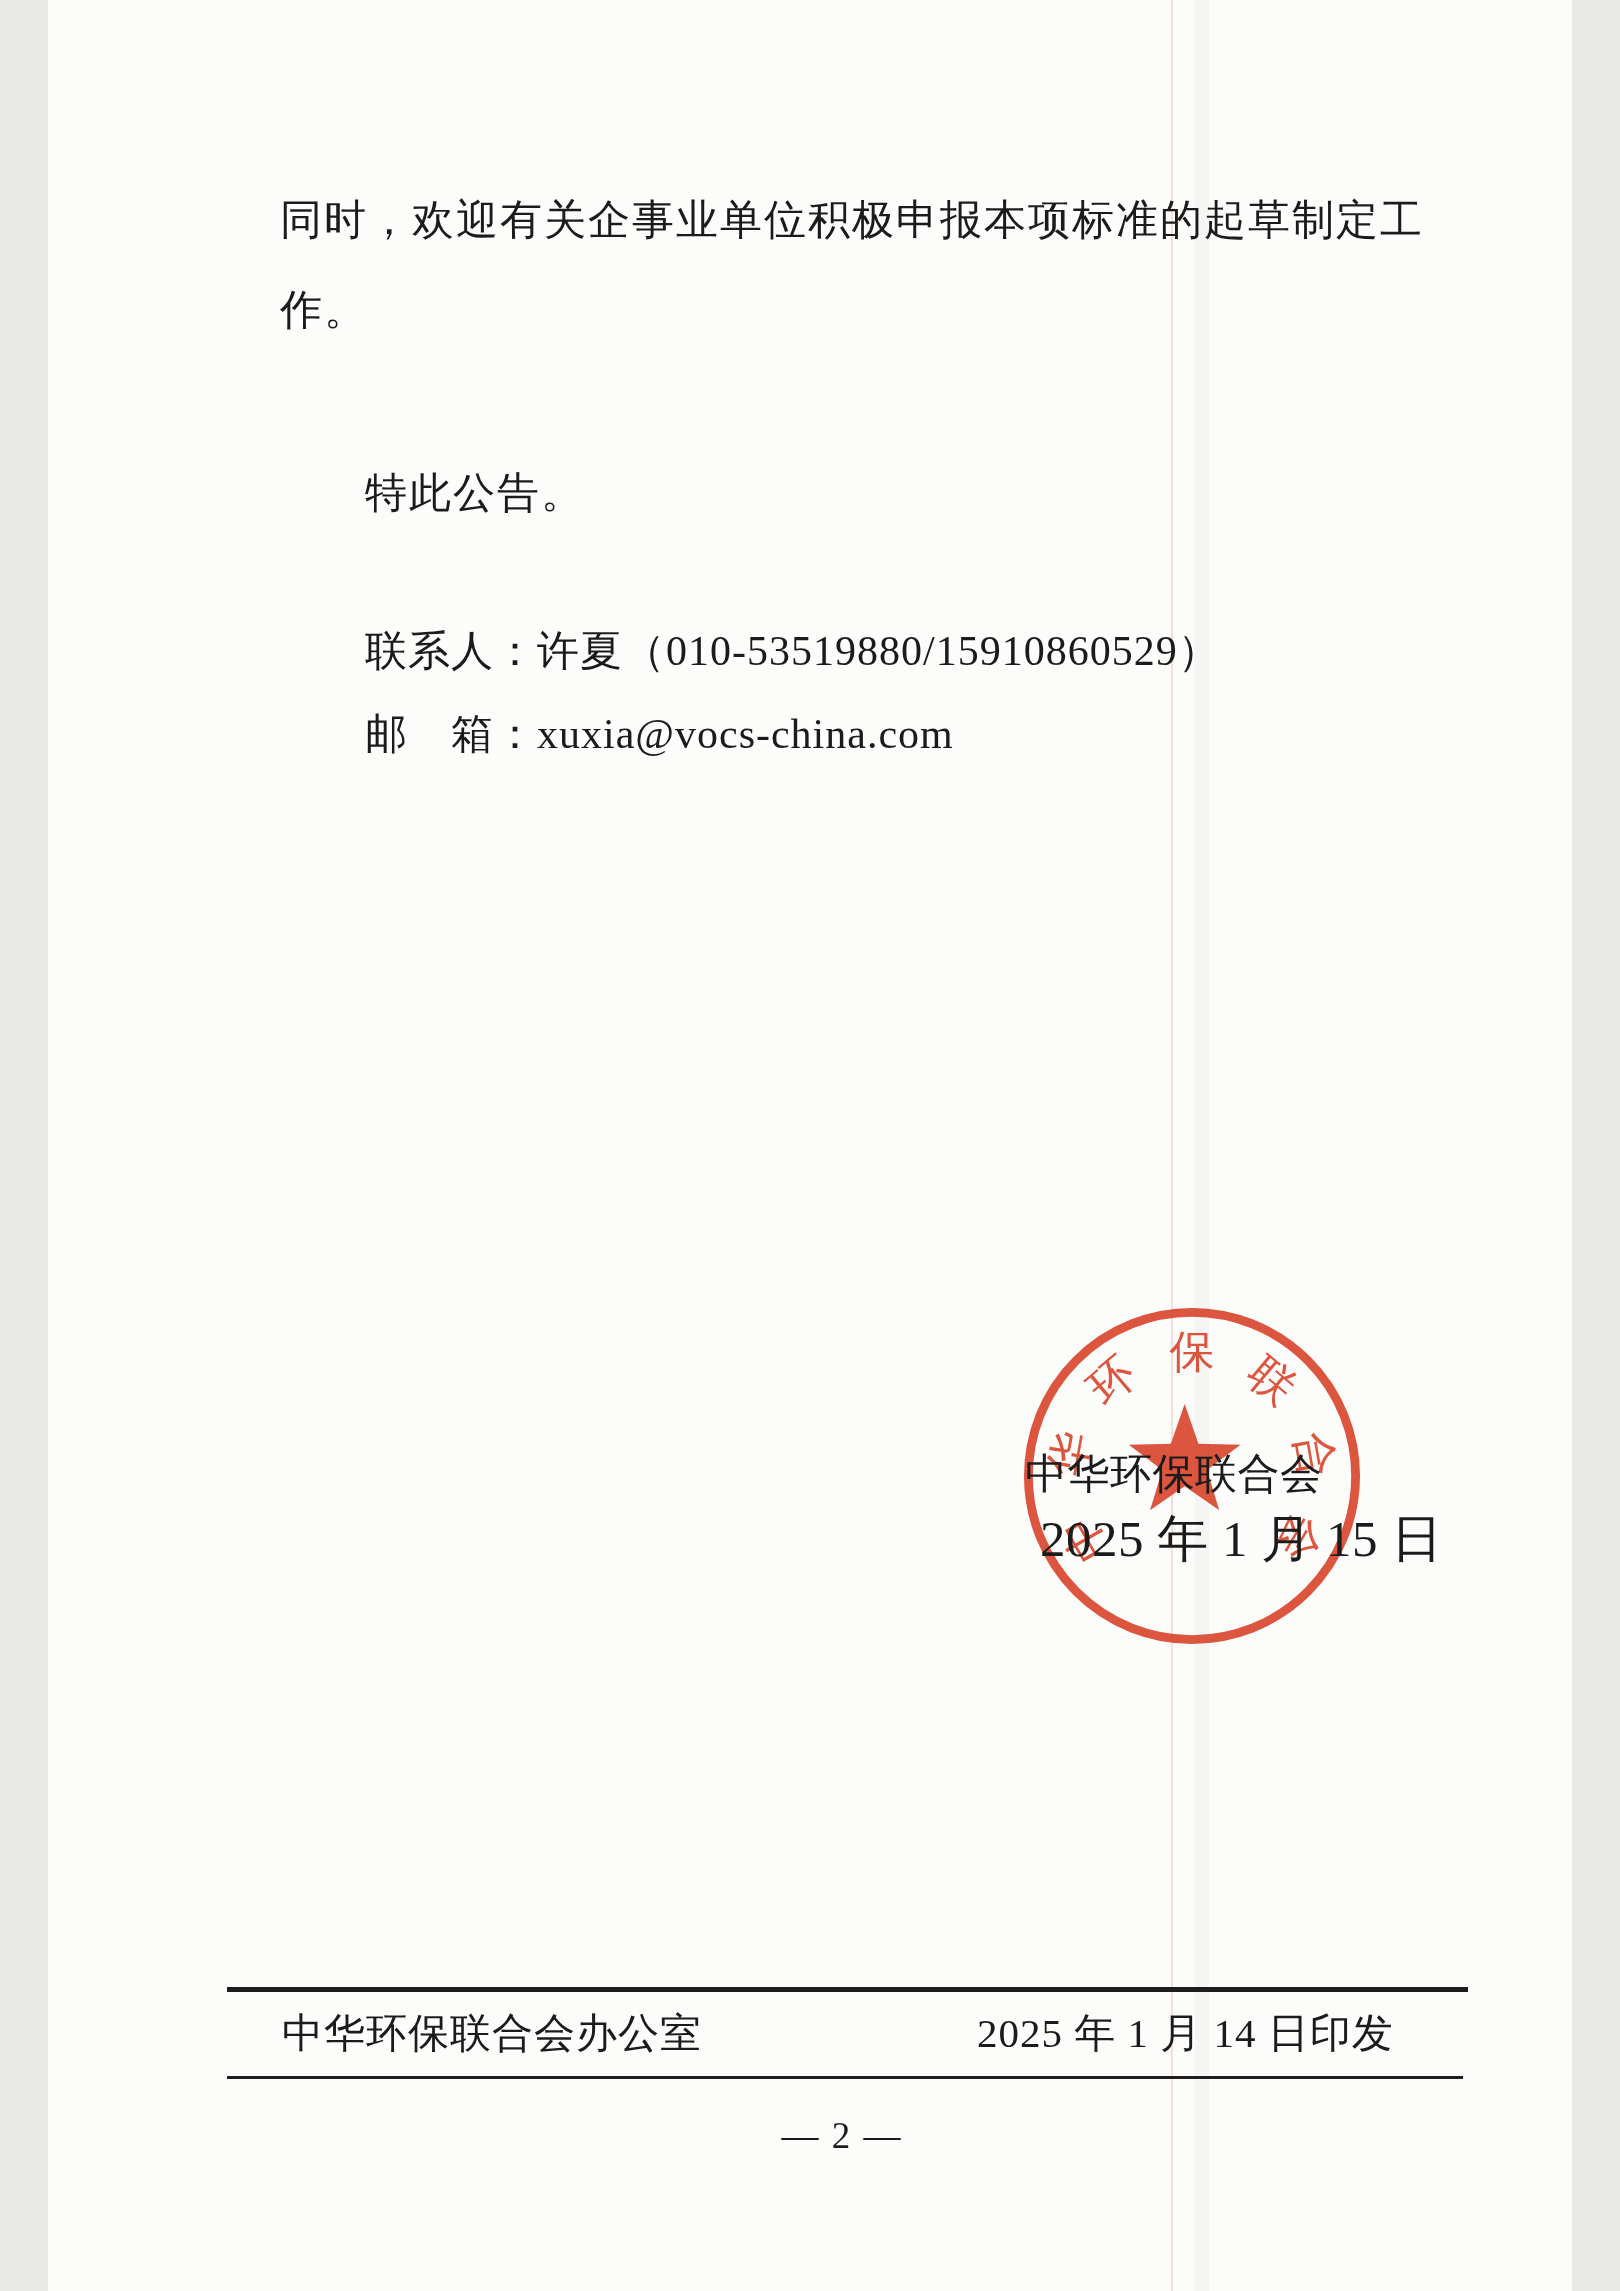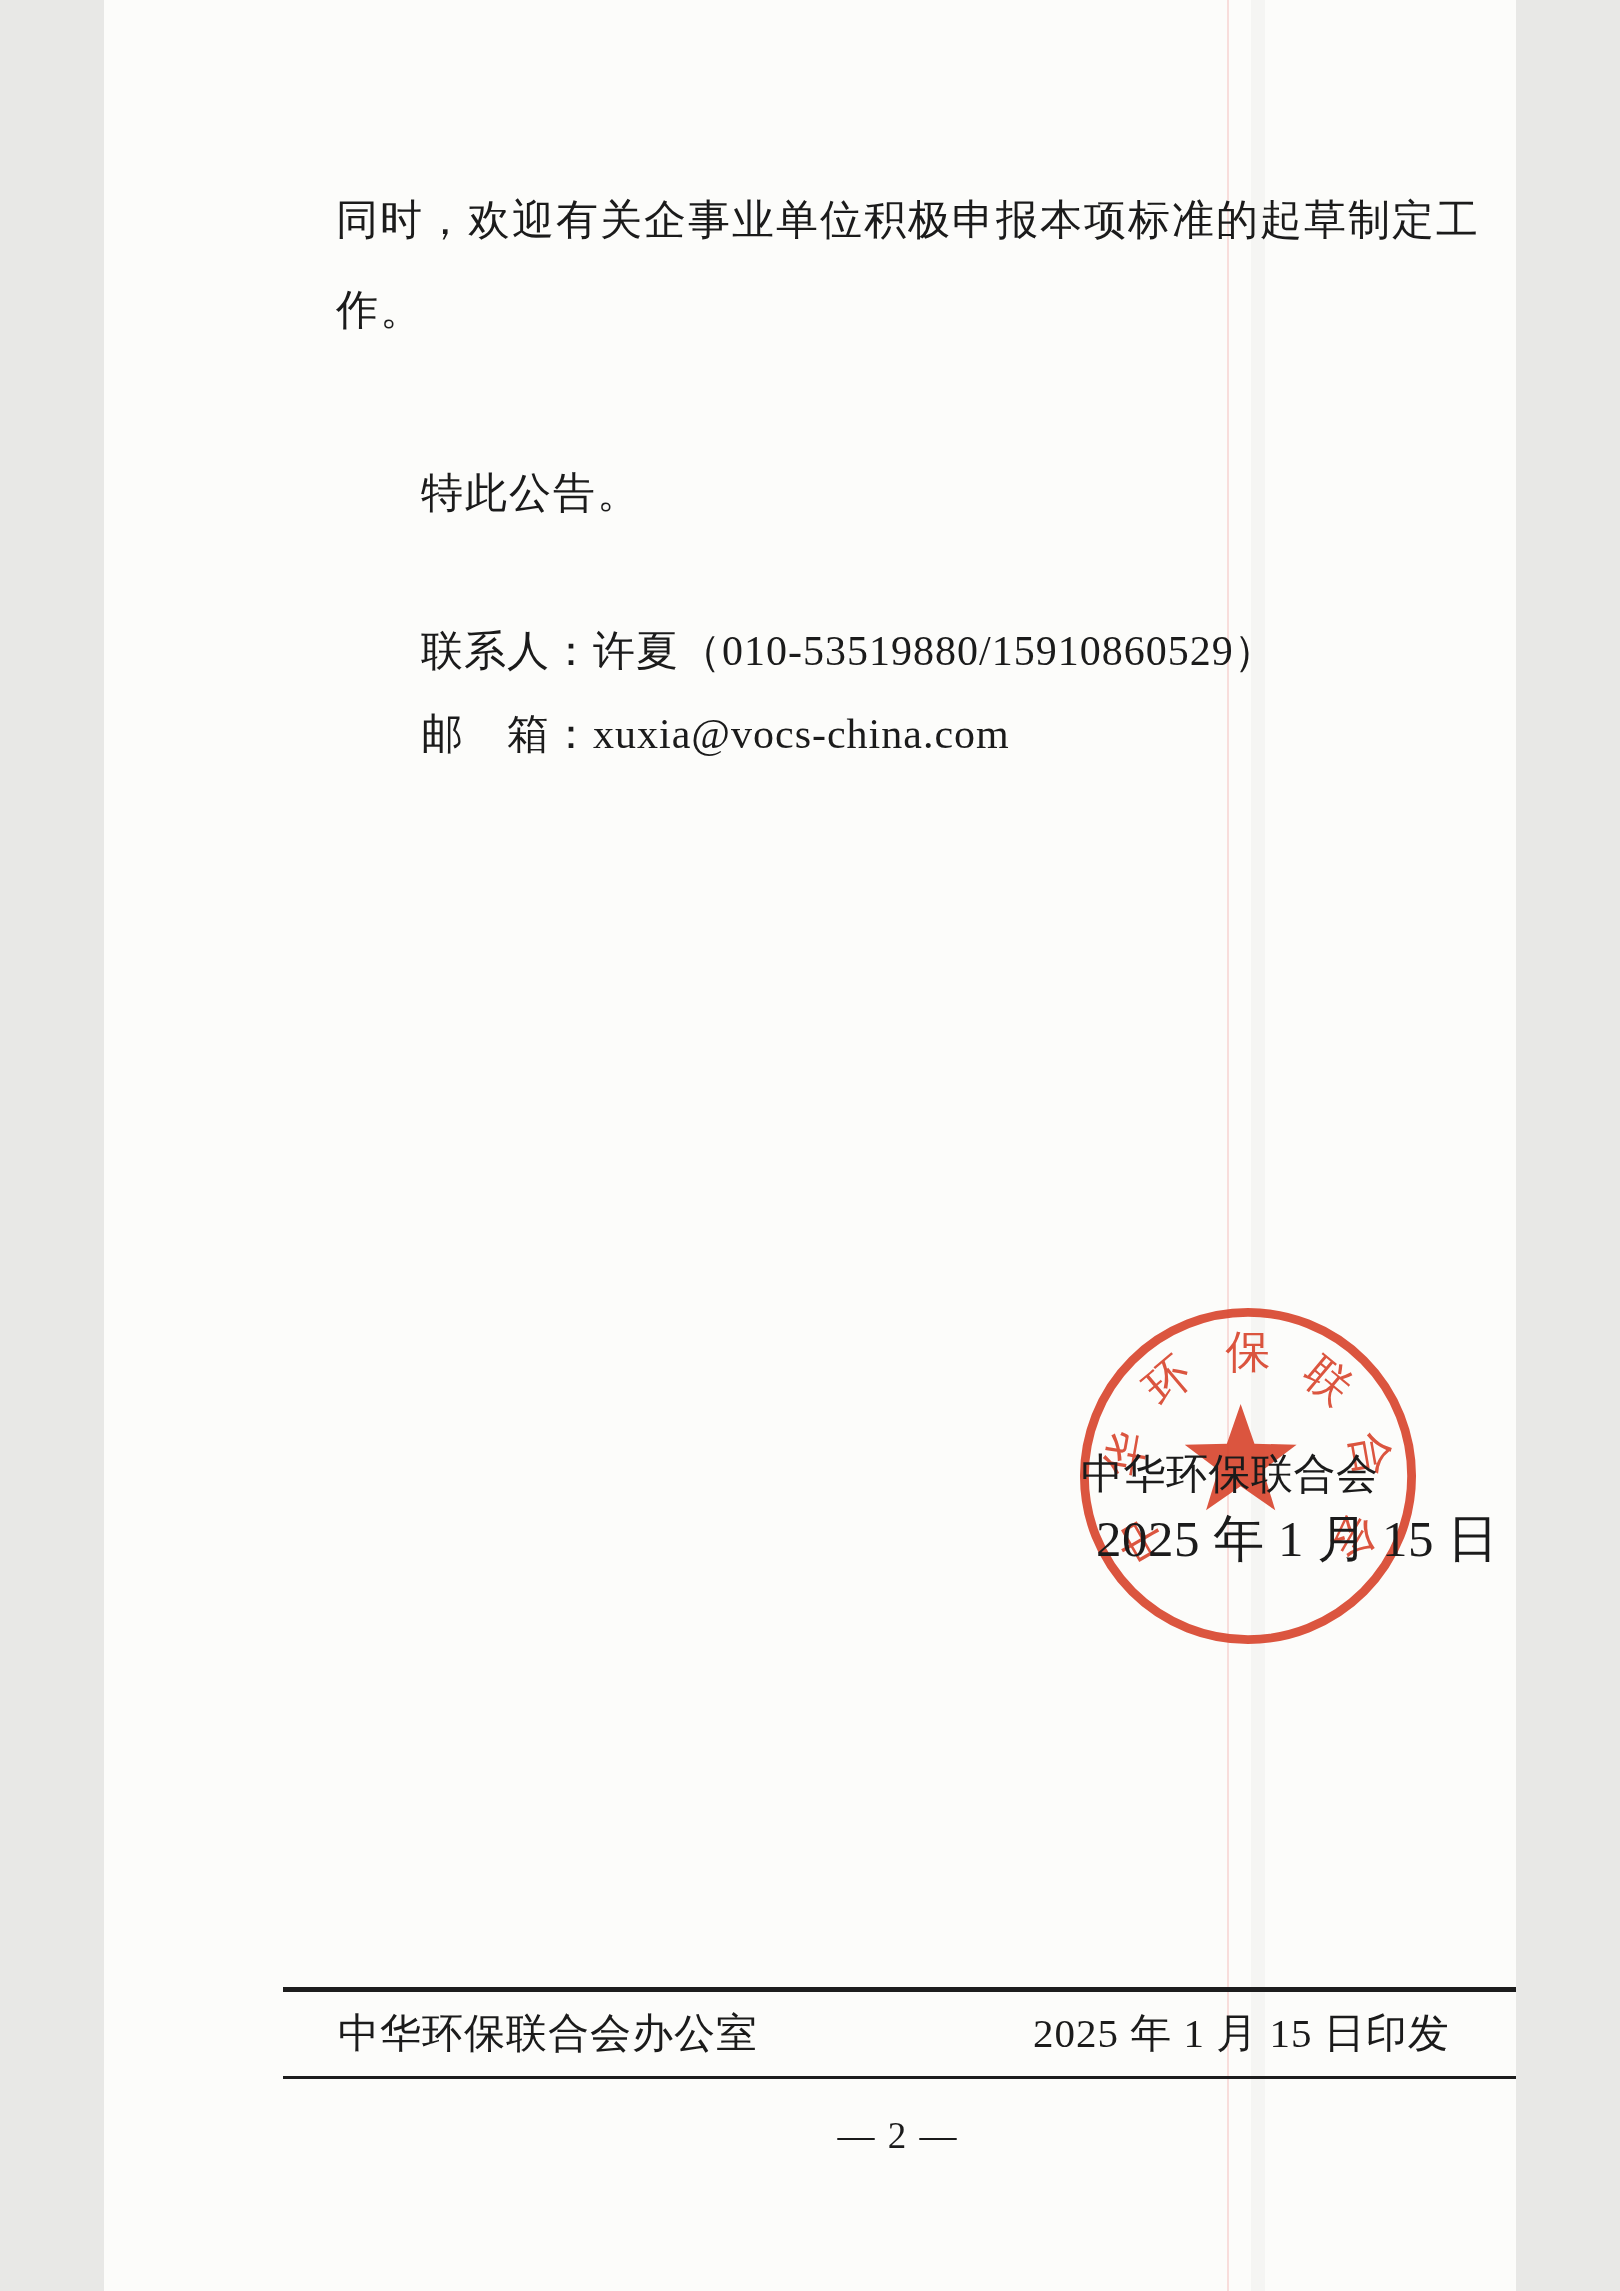--- a/index.html
+++ b/index.html
@@ -1,18 +1,18 @@
 <!DOCTYPE html>
 <html><head>
 <meta charset="utf-8">
 <style>
   html,body{margin:0;padding:0;background:#e8e8e6;}
   .page{
     position:relative;
-    width:1412px;height:2292px;
+    width:1524px;height:2292px;
     margin:0 auto;
     background:#fcfcfa;
     overflow:hidden;
     font-family:"Liberation Serif","DejaVu Serif",serif;
     color:#1b1b1b;
   }
   
   .streak-pink{position:absolute;top:0;bottom:0;width:2px;background:rgba(238,140,140,0.28);}
   .streak-gray{position:absolute;top:0;bottom:0;width:13.7px;background:rgba(120,120,120,0.05);}
 
@@ -67,19 +67,19 @@
         <text transform="translate(282.5,236) rotate(120)" dominant-baseline="central" fill="#d8432b">会</text>
       </g>
     </svg>
   </div>
 
   <div class="tline sig-org">中华环保联合会</div>
   <div class="tline sig-date">2025 年 1 月 15 日</div>
 
   <div class="rule rule-top"></div>
   <div class="tline footer-left">中华环保联合会办公室</div>
-  <div class="tline footer-right">2025 年 1 月 15 日印发</div>
+  <div class="tline footer-right">2025 年 1 月 14 日印发</div>
   <div class="rule rule-bottom"></div>
 
   <div class="tline page-number">— 2 —</div>
 
 </div>
 
 
 </body></html>

